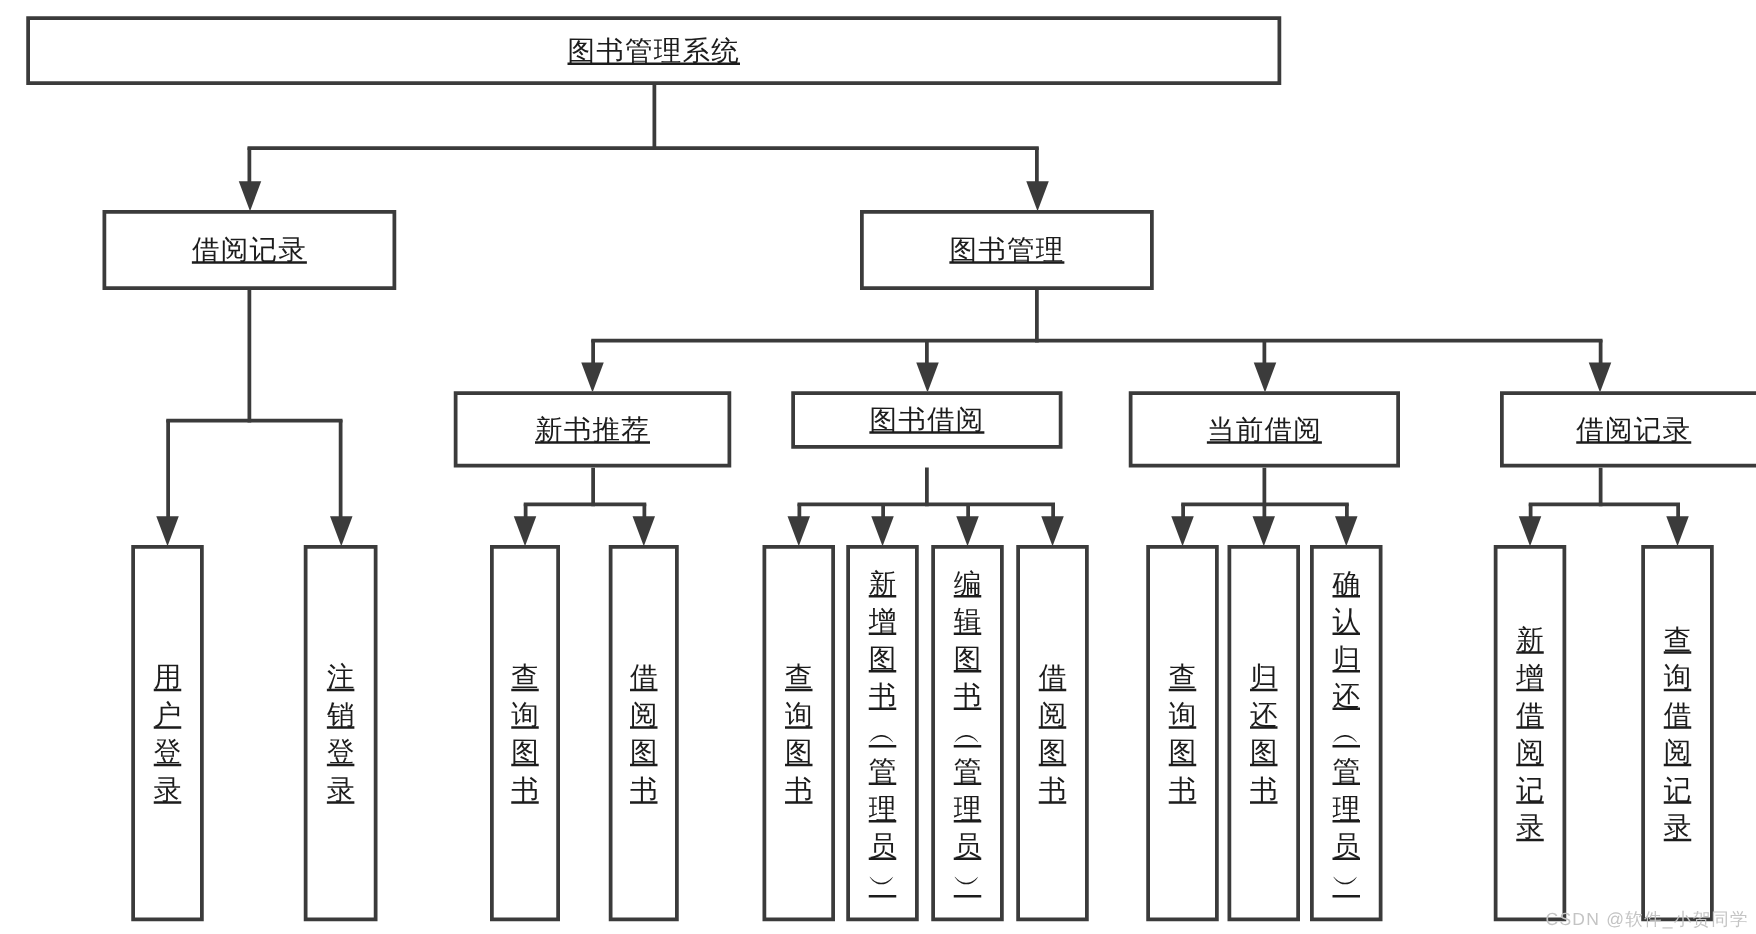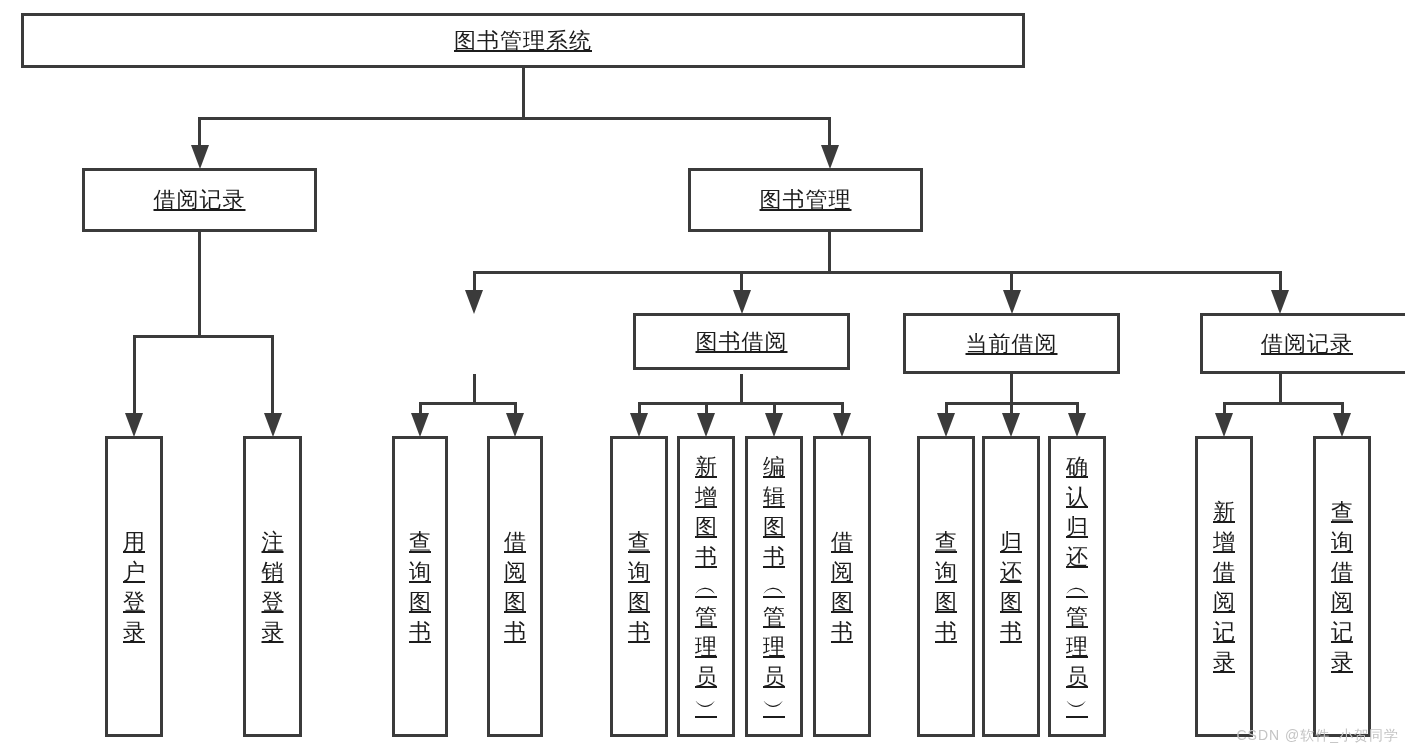--- a/index.html
+++ b/index.html
@@ -111,20 +111,23 @@
     </div>
     <div class="cline" style="left: 828px; top: 118px; width: 3px; height: 30px;"></div>
     <div class="ahead" style="left: 820.5px; top: 145px;"></div>
     <div class="node" style="left: 688px; top: 168px; width: 235px; height: 64px;">
       <div class="lbl">图书管理</div>
     </div>
     <div class="cline" style="left: 828px; top: 232px; width: 3px; height: 41.5px;"></div>
     <div class="cline" style="left: 472.5px; top: 270.5px; width: 809px; height: 3px;"></div>
     <div class="cline" style="left: 472.5px; top: 272px; width: 3px; height: 21px;"></div>
     <div class="ahead" style="left: 465px; top: 290px;"></div>
+    <div class="node" style="left: 363px; top: 313px; width: 222px; height: 61px;">
+      <div class="lbl">新书推荐</div>
+    </div>
     <div class="cline" style="left: 472.5px; top: 374px; width: 3px; height: 30.5px;"></div>
     <div class="cline" style="left: 418.5px; top: 401.5px; width: 98px; height: 3px;"></div>
     <div class="cline" style="left: 418.5px; top: 403px; width: 3px; height: 13px;"></div>
     <div class="ahead" style="left: 411px; top: 413px;"></div>
     <div class="node v" style="left: 392px; top: 436px; width: 56px; height: 301px;">
       <div class="lbl">
         <span>查</span>
         <span>询</span>
         <span>图</span>
         <span>书</span>
@@ -135,21 +138,21 @@
     <div class="node v" style="left: 487px; top: 436px; width: 56px; height: 301px;">
       <div class="lbl">
         <span>借</span>
         <span>阅</span>
         <span>图</span>
         <span>书</span>
       </div>
     </div>
     <div class="cline" style="left: 740px; top: 272px; width: 3px; height: 21px;"></div>
     <div class="ahead" style="left: 732.5px; top: 290px;"></div>
-    <div class="node" style="left: 633px; top: 313px; width: 217px; height: 57px;">
+    <div class="node" style="left: 633px; top: 313px; width: 217px; height: 46px;">
       <div class="lbl">图书借阅</div>
     </div>
     <div class="cline" style="left: 740px; top: 374px; width: 3px; height: 30.5px;"></div>
     <div class="cline" style="left: 637.5px; top: 401.5px; width: 206px; height: 3px;"></div>
     <div class="cline" style="left: 637.5px; top: 403px; width: 3px; height: 13px;"></div>
     <div class="ahead" style="left: 630px; top: 413px;"></div>
     <div class="node v" style="left: 610px; top: 436px; width: 58px; height: 301px;">
       <div class="lbl">
         <span>查</span>
         <span>询</span>

